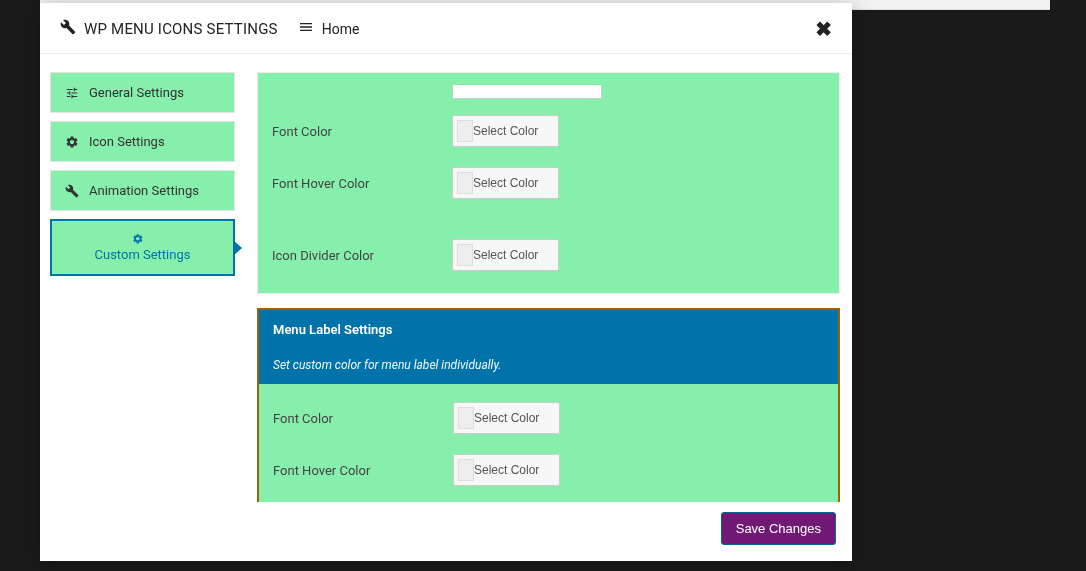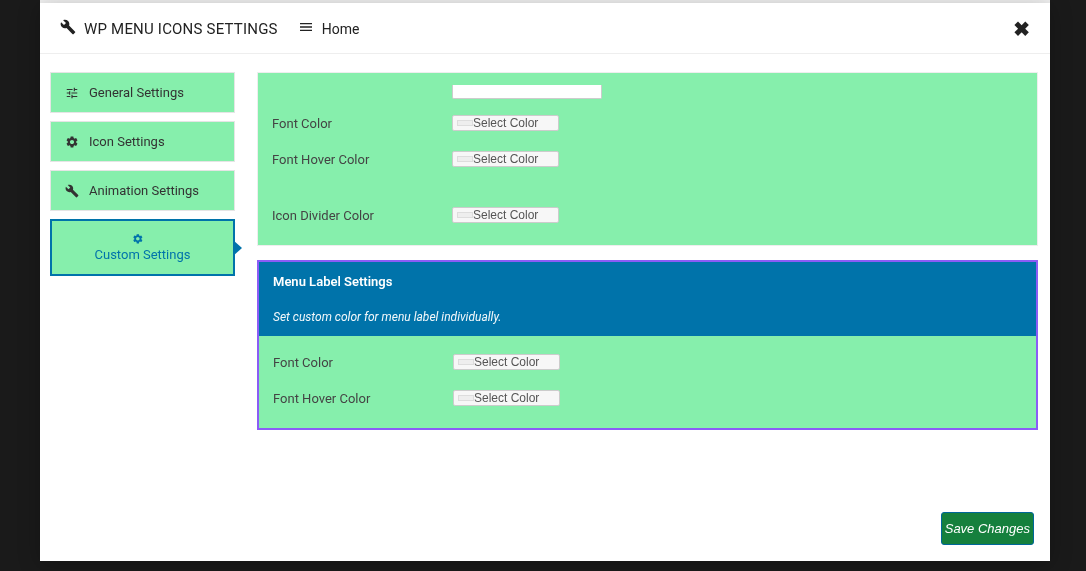--- a/index.html
+++ b/index.html
@@ -20,21 +20,21 @@
       background: #f1f1f1;
       border-bottom: 1px solid #ddd;
       font-size: 12px;
       color: #555;
       padding: 0 10px;
     }
     .modal {
       position: absolute;
       top: 3px;
       left: 40px;
-      width: 1010px;
+      width: 812px;
       height: 558px;
       background: #fff;
       box-shadow: 0 3px 20px rgba(0,0,0,0.25);
       display: flex;
       flex-direction: column;
     }
     
     .modal-header {
       display: flex;
       align-items: center;
@@ -125,21 +125,21 @@
       flex: 1;
       padding: 18px 12px 12px 12px;
       overflow-y: auto;
       position: relative;
     }
     .panel {
       border: 1px solid #eee;
       background: #86efac;
     }
     .panel + .panel { margin-top: 14px; }
-    .panel-highlight { border: 2px solid #8b5cf6; }
+    .panel-highlight { border: 2px solid #a16207; }
     .panel-header {
       background: #0073aa;
       color: #fff;
       padding: 12px 14px;
     }
     .panel-header .ph-title {
       font-size: 13px;
       font-weight: 600;
     }
     .panel-header .ph-sub {
@@ -161,21 +161,21 @@
     .form-row .row-label {
       width: 180px;
       flex-shrink: 0;
     }
     .form-row .row-field {
       flex: 1;
     }
     .select-color-btn {
       background: #f7f7f7;
       border: 1px solid #ccc;
-      padding: 0 20px;
+      padding: 8px 20px;
       font-size: 12px;
       color: #555;
       border-radius: 2px;
       cursor: pointer;
       position: relative;
     }
     .select-color-btn .swatch {
       position: absolute;
       left: 4px;
       top: 4px;
@@ -227,28 +227,27 @@
     .content-wrap::-webkit-scrollbar { width: 14px; }
     .content-wrap::-webkit-scrollbar-track { background: #f1f1f1; }
     .content-wrap::-webkit-scrollbar-thumb { background: #c1c1c1; }
     
     .modal-footer {
       display: flex;
       justify-content: flex-end;
       padding: 10px 16px 16px 16px;
     }
     .save-btn {
-      background: #15803d;
+      background: #701a75;
       color: #fff;
       border: 1px solid #006799;
-      padding: 8px 3px;
+      padding: 8px 14px;
       font-size: 13px;
       border-radius: 3px;
       cursor: pointer;
-      font-style: italic;
     }
   </style>
 </head>
 <body>
 
 <div class="backdrop-bar"></div>
 
 <div class="modal">
 
   <div class="modal-header">

